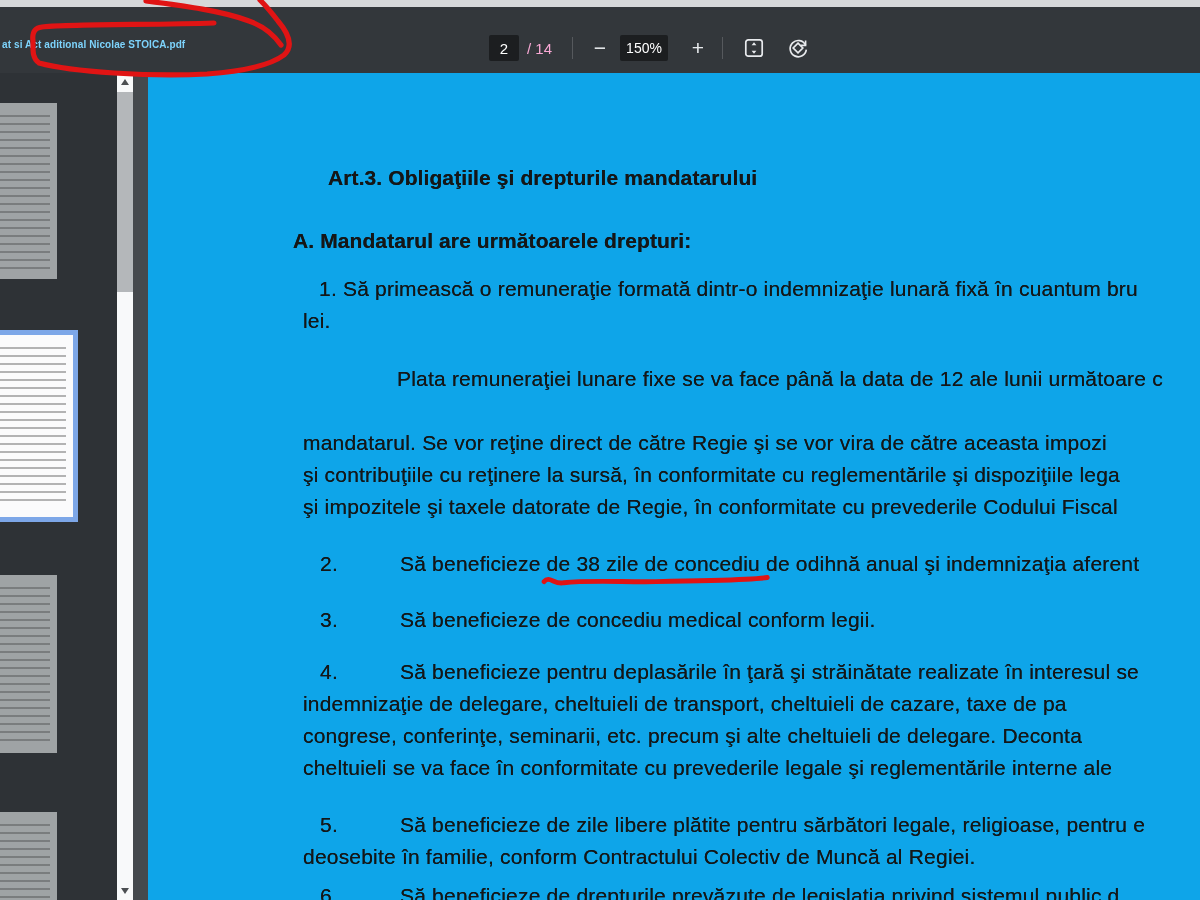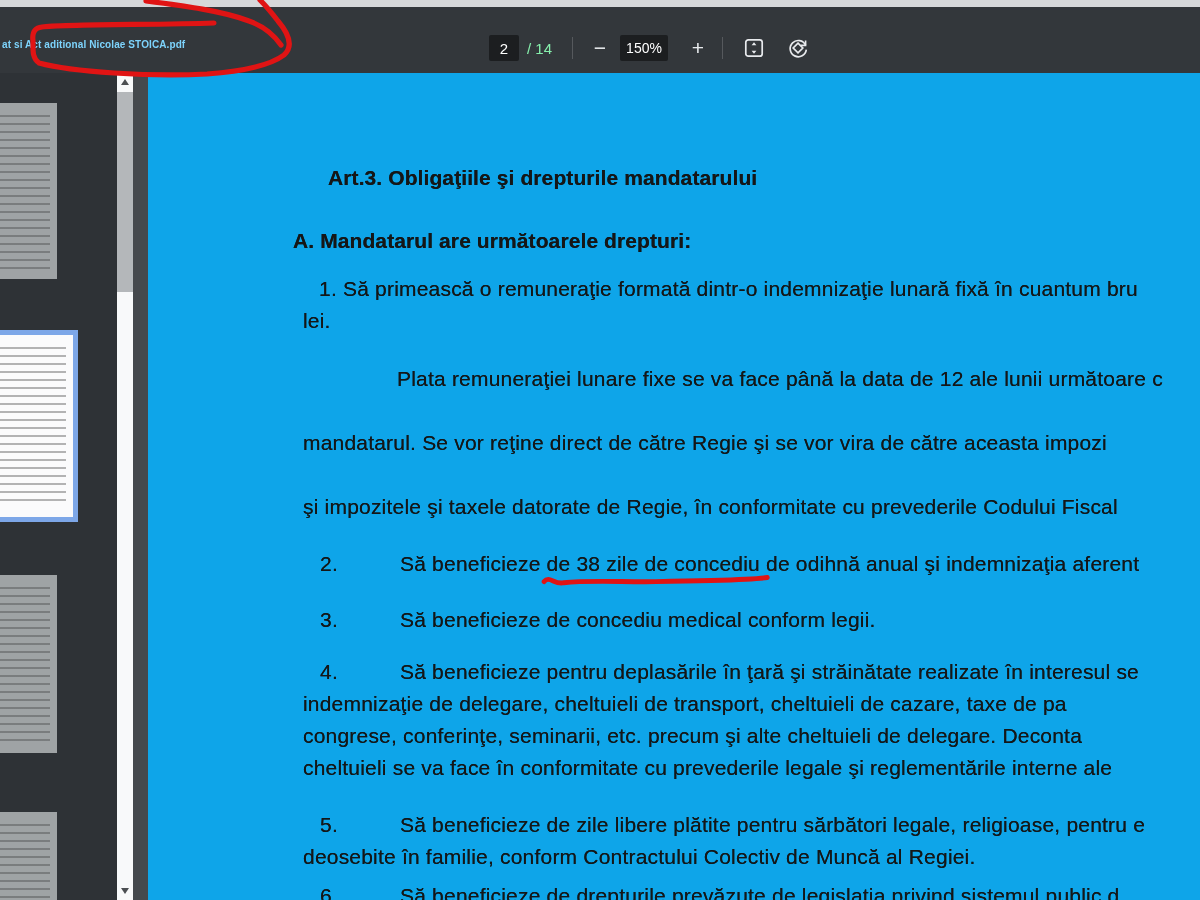--- a/index.html
+++ b/index.html
@@ -10,21 +10,21 @@
   .top-edge   { position:absolute; left:0; top:0; width:1200px; height:7px; background:#d6d8da; }
   .toolbar    { position:absolute; left:0; top:7px; width:1200px; height:66px; background:#33373b; }
   .toolbar-shadow { position:absolute; left:0; top:73px; width:1200px; height:8px;
                     background:linear-gradient(to bottom, rgba(0,0,0,.30), rgba(0,0,0,0)); pointer-events:none; }
   .filename   { position:absolute; left:2px; top:32px; color:#7dd3fc; font-size:10px; font-weight:700;
                 letter-spacing:.1px; white-space:nowrap; }
   .ctrl       { position:absolute; color:#e8eaed; }
   .dark-box   { background:#1c1e20; border:none; border-radius:2px; color:#fff; text-align:center;
                 font-family:"Liberation Sans", sans-serif; }
   #page-input { left:489px; top:28px; width:30px; height:26px; font-size:15px; }
-  #page-count { left:527px; top:33px; font-size:15px; color:#86efac; }
+  #page-count { left:527px; top:33px; font-size:15px; color:#f9a8d4; }
   .sep        { position:absolute; top:30px; width:1px; height:22px; background:#56595d; }
   .tb-btn     { position:absolute; top:29px; width:24px; height:24px; display:flex; align-items:center;
                 justify-content:center; color:#e8eaed; font-size:21px; cursor:pointer; user-select:none; }
   #zoom-input { left:620px; top:28px; width:48px; height:26px; font-size:14px; }
   .tb-btn svg { display:block; }
 
   
   .sidebar    { position:absolute; left:0; top:73px; width:117px; bottom:0; background:#2e3236; overflow:hidden; }
   .thumb      { position:absolute; left:-22px; background:#9fa3a5; }
   .thumb .marks { position:absolute; left:8px; right:7px; top:12px; bottom:10px;
@@ -120,20 +120,21 @@
 </div>
 <div class="gutter"></div>
 
 <div class="pdf-page" id="doc">
     <div class="doc-line h" style="left: 180px; top: 93px;"><span>Art.3. Obligaţiile şi drepturile mandatarului</span></div>
     <div class="doc-line h" style="left: 145px; top: 156px;"><span>A. Mandatarul are următoarele drepturi:</span></div>
     <div class="doc-line" style="left: 171px; top: 204px;"><span>1. Să primească o remuneraţie formată dintr-o indemnizaţie lunară fixă în cuantum bru</span></div>
     <div class="doc-line" style="left: 155px; top: 236px;"><span>lei.</span></div>
     <div class="doc-line" style="left: 201px; top: 294px; margin-left: 48px;"><span>Plata remuneraţiei lunare fixe se va face până la data de 12 ale lunii următoare c</span></div>
     <div class="doc-line" style="left: 155px; top: 358px;"><span>mandatarul. Se vor reţine direct de către Regie şi se vor vira de către aceasta impozi</span></div>
+    <div class="doc-line" style="left: 155px; top: 390px;"><span>şi contribuţiile cu reţinere la sursă, în conformitate cu reglementările şi dispoziţiile lega</span></div>
     <div class="doc-line" style="left: 155px; top: 422px;"><span>şi impozitele şi taxele datorate de Regie, în conformitate cu prevederile Codului Fiscal</span></div>
     <div class="doc-line" style="left: 172px; top: 479px;"><span class="num">2.</span><span>Să beneficieze </span><span class="marked">de 38 zile de concediu<svg viewBox="0 0 220 14" preserveAspectRatio="none">
           <path d="M2 9 C7 3 12 12 21 10 C45 7.5 80 9.5 110 9 C145 8.5 175 8 197 6.8 C205 6.3 213 5.8 218 5.2" fill="none" stroke="#e01414" stroke-width="4.6" stroke-linecap="round"></path>
         </svg></span><span> de odihnă anual şi indemnizaţia aferent</span></div>
     <div class="doc-line" style="left: 172px; top: 535px;"><span class="num">3.</span><span>Să beneficieze de concediu medical conform legii.</span></div>
     <div class="doc-line" style="left: 172px; top: 587px;"><span class="num">4.</span><span>Să beneficieze pentru deplasările în ţară şi străinătate realizate în interesul se</span></div>
     <div class="doc-line" style="left: 155px; top: 619px;"><span>indemnizaţie de delegare, cheltuieli de transport, cheltuieli de cazare, taxe de pa</span></div>
     <div class="doc-line" style="left: 155px; top: 651px;"><span>congrese, conferinţe, seminarii, etc. precum şi alte cheltuieli de delegare. Deconta</span></div>
     <div class="doc-line" style="left: 155px; top: 683px;"><span>cheltuieli se va face în conformitate cu prevederile legale şi reglementările interne ale</span></div>
     <div class="doc-line" style="left: 172px; top: 740px;"><span class="num">5.</span><span>Să beneficieze de zile libere plătite pentru sărbători legale, religioase, pentru e</span></div>

